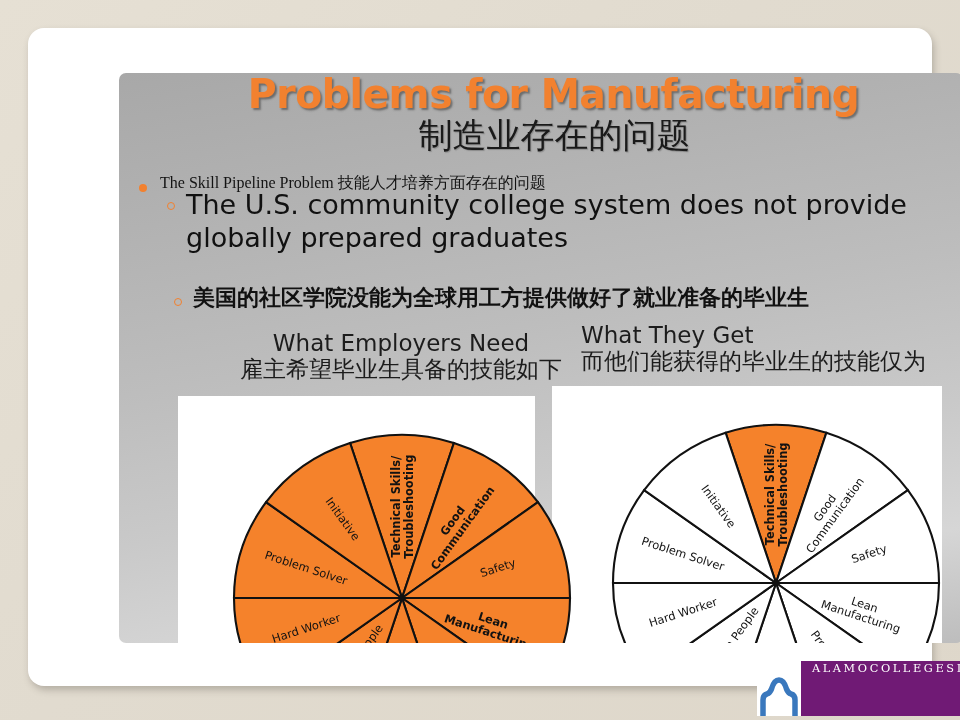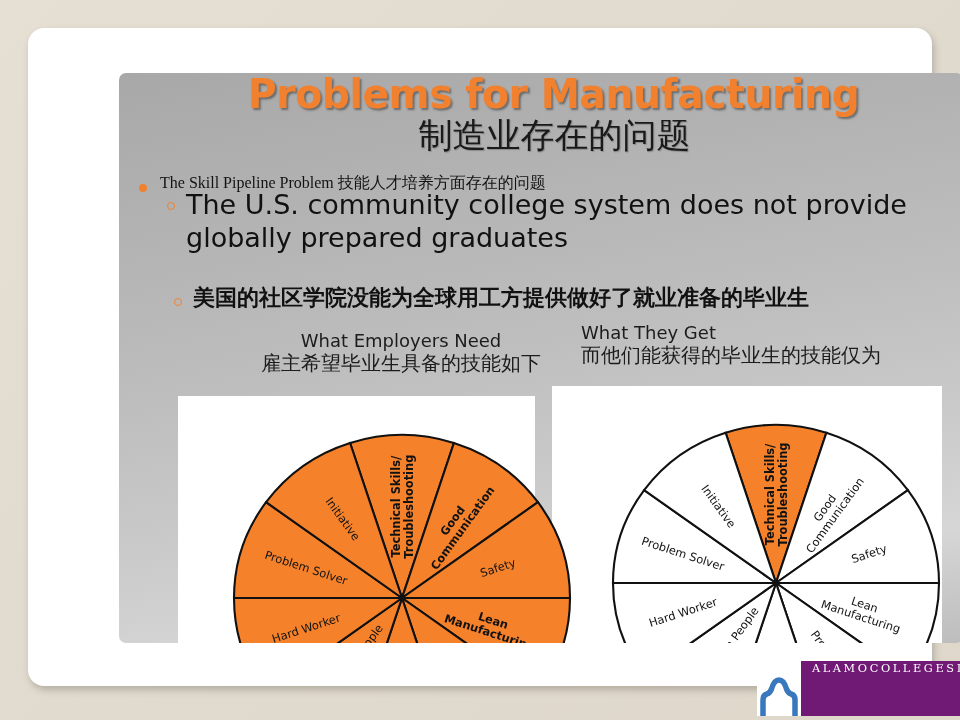--- a/index.html
+++ b/index.html
@@ -92,27 +92,27 @@
   #b3 .txt {
     font-size: 22px; color: #111;
     font-family: "DejaVu Sans", sans-serif;
     font-weight: 600;
     line-height: 1.2;
   }
 
   
   .head-en {
     font-family: "DejaVu Sans", sans-serif;
-    font-size: 18px; color: #1c1c1c;
+    font-size: 23px; color: #1c1c1c;
     line-height: 1.12;
     white-space: nowrap;
   }
   .head-zh {
-    font-family: Liberation Sans, sans-serif;
-    font-size: 20px; color: #1c1c1c;
+    font-family: Liberation Mono, monospace;
+    font-size: 23px; color: #1c1c1c;
     line-height: 1.22;
   }
   #head-left  { position: absolute; left: 92px; top: 258px; width: 380px; text-align: center; }
   #head-right { position: absolute; left: 462px; top: 250px; width: 400px; text-align: left; }
 
   
   .panel { position: absolute; background: #ffffff; }
   #panel-left  { left: 59px;  top: 323px; width: 357px; height: 247px; }
   #panel-right { left: 433px; top: 313px; width: 390px; height: 262px; }
 

